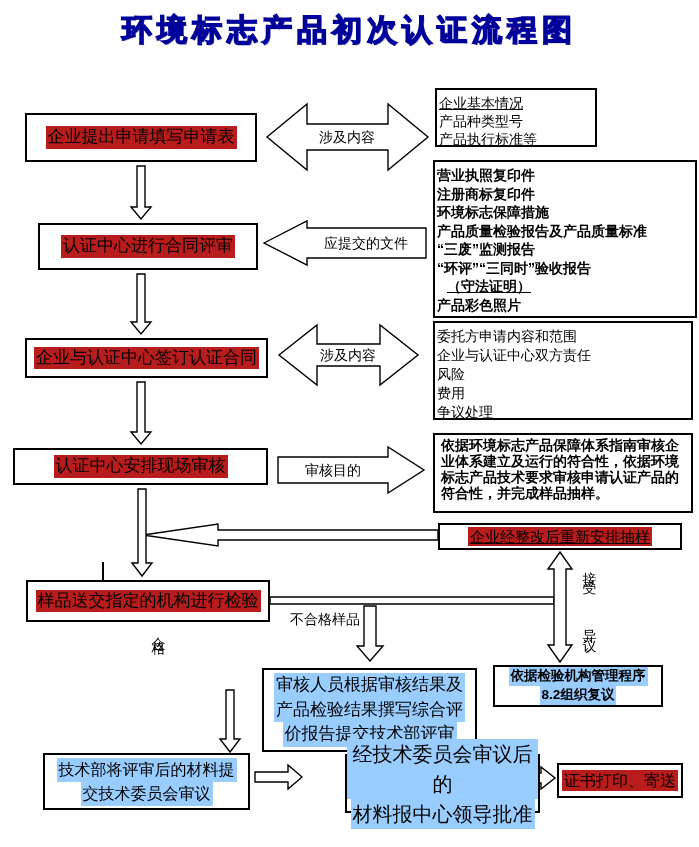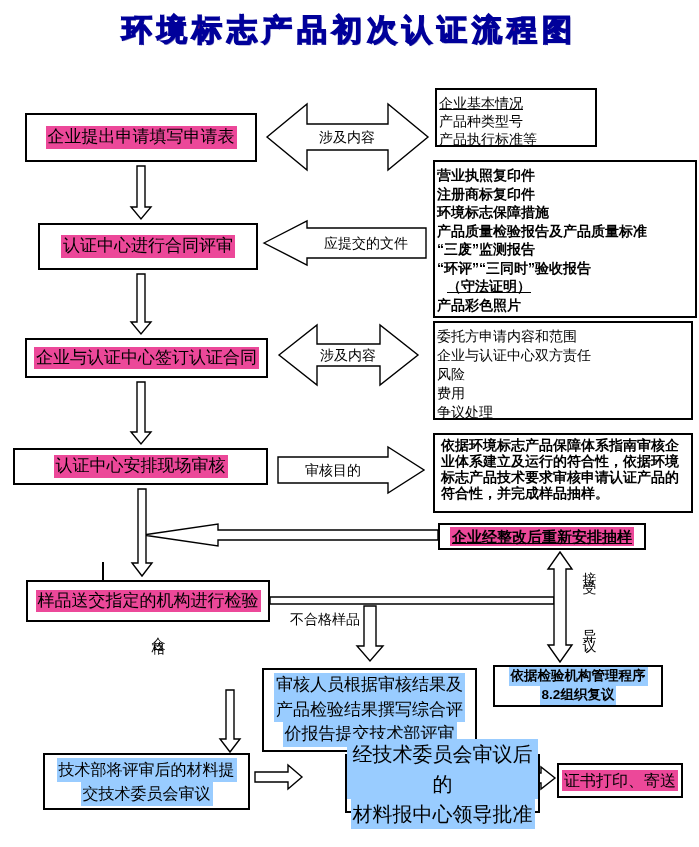--- a/index.html
+++ b/index.html
@@ -18,21 +18,21 @@
     font-size:30px; font-weight:bold; letter-spacing:5px;
     color:#701a75; -webkit-text-stroke:1.4px #00009a;
     text-shadow:1px 1px 0 #8a8ac0;
   }
 
   .fbox {
     position:absolute; border:2px solid #000; background:#fff;
     display:flex; align-items:center; justify-content:center;
     text-align:center; font-size:17px; line-height:1.32;
   }
-  .hl { background:#ec4899; padding:0 2px; }
+  .hl { background:#b91c1c; padding:0 2px; }
   .hl-line { display:inline-block; background:#99CCFF; padding:0 2px; }
   .multiline { flex-direction:column; }
 
   .ibox {
     position:absolute; border:2px solid #000; background:#fff;
     font-size:14px; overflow:hidden;
   }
   .ibox ol { margin:4px 0 0 0; }
   .ibox li { padding-left:2px; }
   .bold { font-weight:bold; }
@@ -132,21 +132,21 @@
   </div>
 
   <div class="fbox" style="left:13px; top:448px; width:255px; height:37px;">
     <span class="hl">认证中心安排现场审核</span>
   </div>
 
   <div class="fbox" style="left:26px; top:580px; width:244px; height:42px;">
     <span class="hl">样品送交指定的机构进行检验</span>
   </div>
 
-  <div class="fbox" style="left:438px; top:523px; width:208px; height:27px; font-size:15px; font-weight:bold;">
+  <div class="fbox" style="left:438px; top:523px; width:244px; height:27px; font-size:15px; font-weight:normal;">
     <span class="hl u">企业经整改后重新安排抽样</span>
   </div>
 
   <div class="fbox multiline" style="left:493px; top:665px; width:170px; height:42px; font-size:13.5px; font-weight:bold; line-height:1.4;">
     <span class="hl-line">依据检验机构管理程序</span>
     <span class="hl-line">8.2组织复议</span>
   </div>
 
   <div class="fbox multiline" style="left:262px; top:668px; width:215px; height:84px; line-height:1.45;">
     <span class="hl-line">审核人员根据审核结果及</span>

